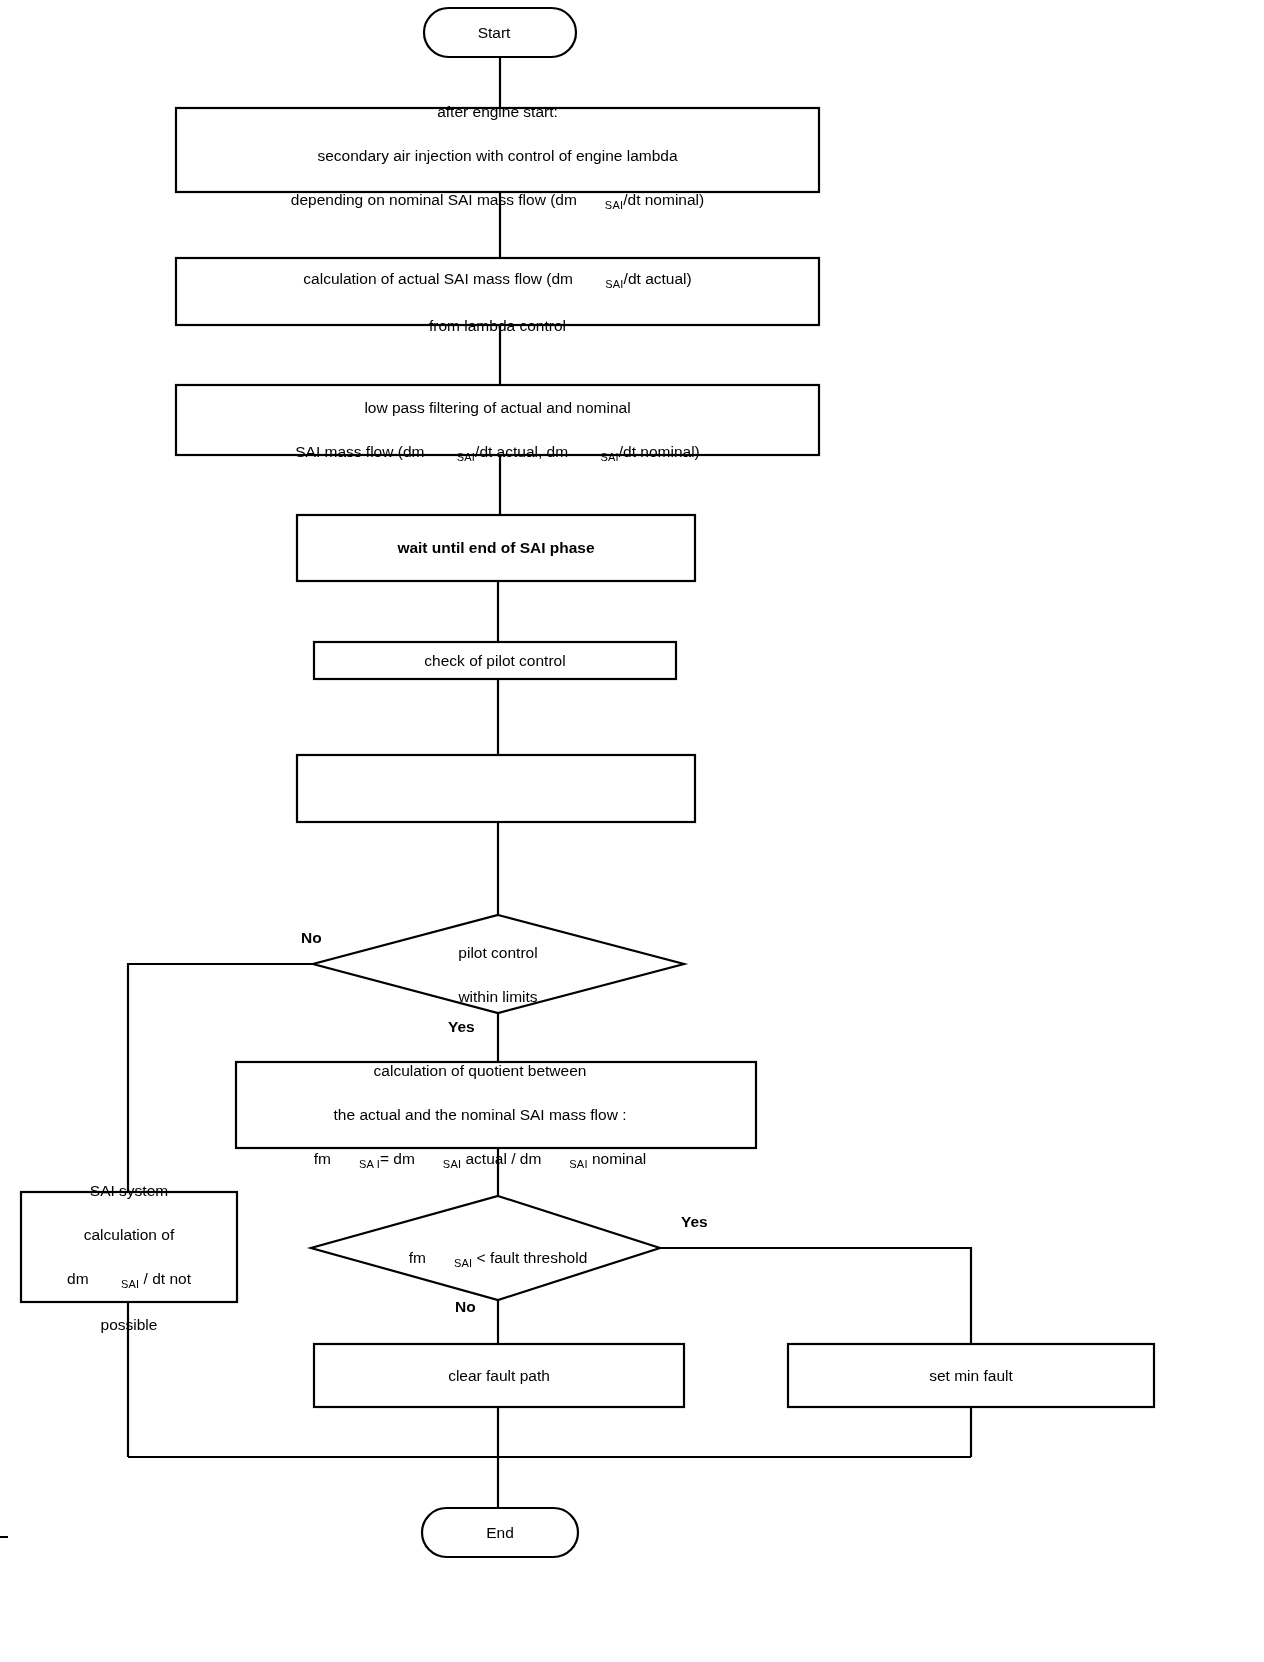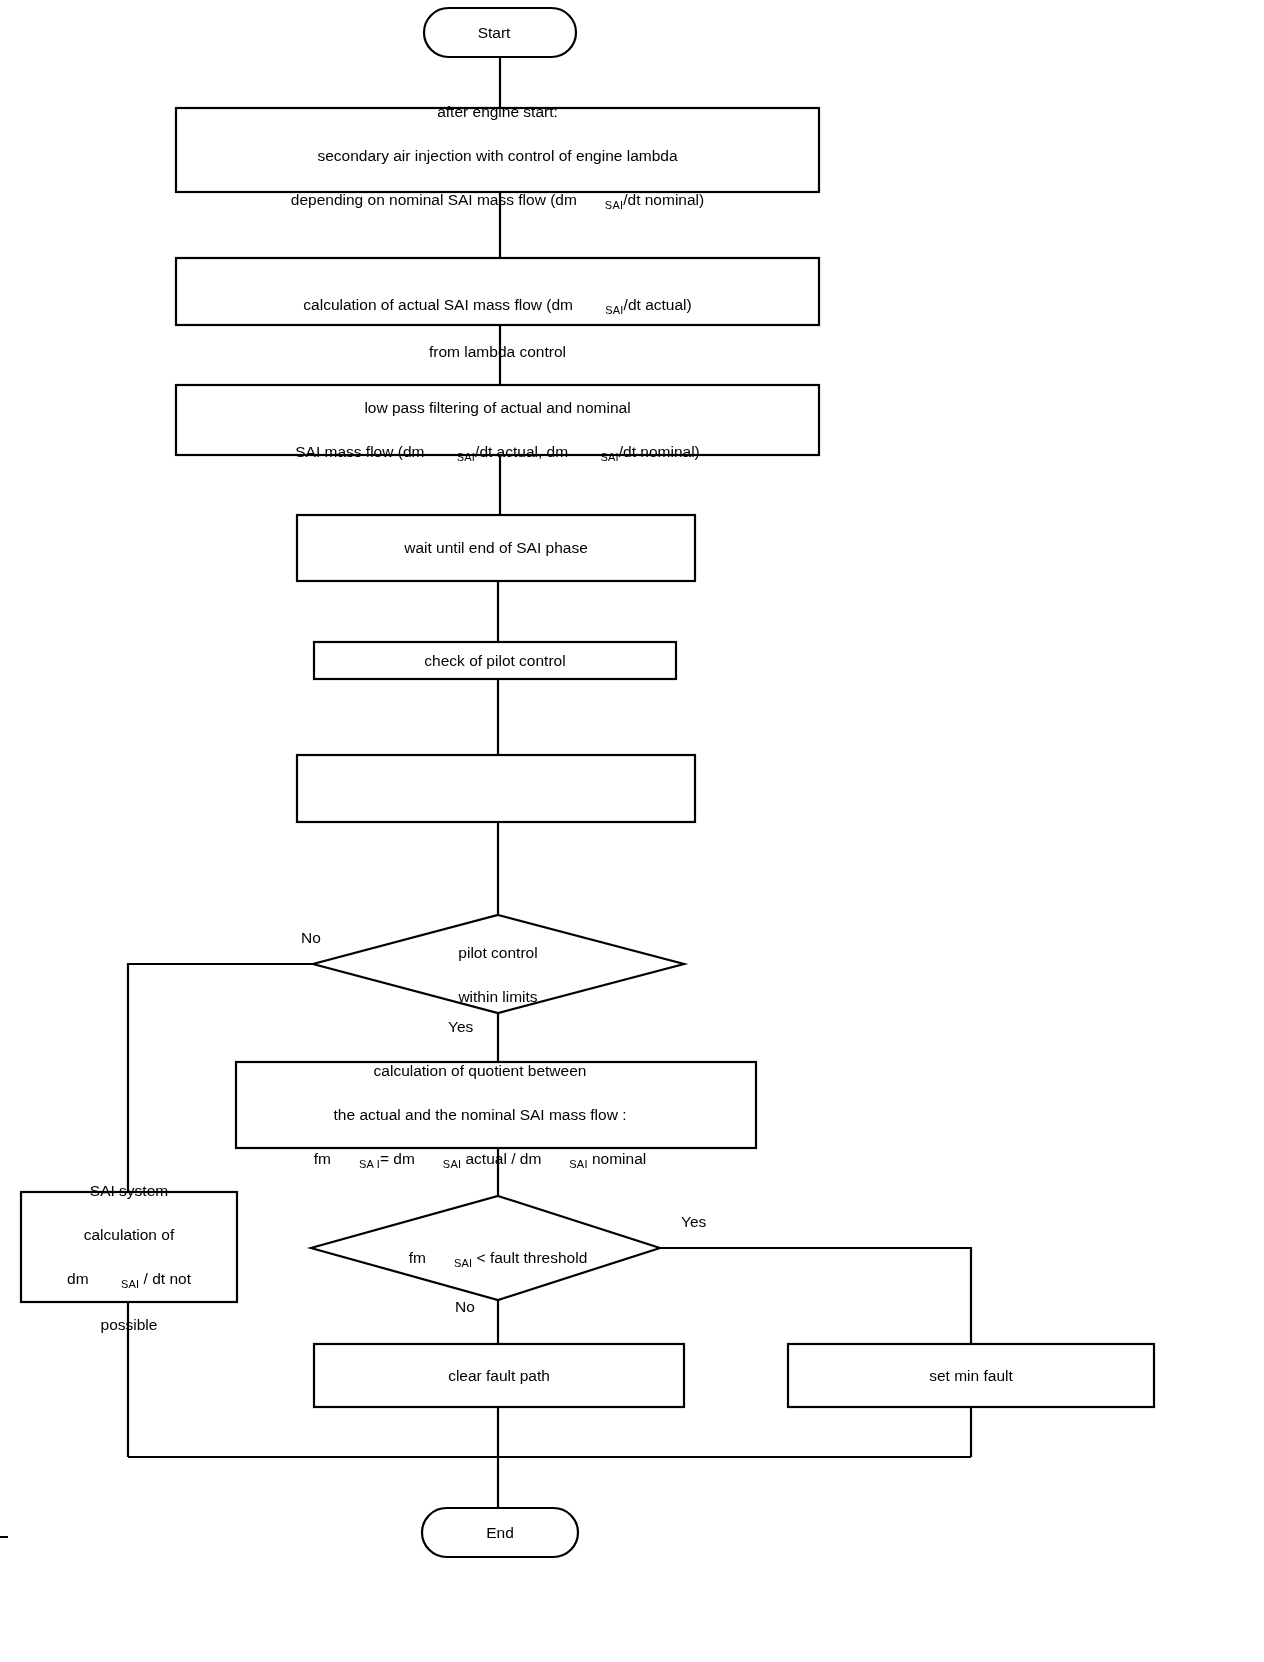--- a/index.html
+++ b/index.html
@@ -45,20 +45,21 @@
     line-height: 1.42;
     color: #000000;
     pointer-events: none;
     white-space: pre-line;
   }
   .edge-label {
     position: absolute;
     font-size: 15.5px;
     color: #000000;
     white-space: nowrap;
+    font-weight: bold;
   }
   .sub {
     font-size: 11px;
     vertical-align: sub;
     letter-spacing: 0.2px;
     padding-left: 28px;
   }
   .tick {
     position: absolute;
     left: 0;
@@ -144,35 +145,35 @@
   </div>
 
   <div class="node-text" style="left:176px; top:108px; width:643px; height:76px;">
     <span>
       <span>after engine start:</span><br>
       <span>secondary air injection with control of engine lambda</span><br>
       <span>depending on nominal SAI mass flow (dm</span><span class="sub">SAI</span><span>/dt nominal)</span>
     </span>
   </div>
 
-  <div class="node-text" style="left:176px; top:258px; width:643px; height:67px;margin-top:26px;">
+  <div class="node-text" style="left:176px; top:258px; width:643px; height:67px;">
     <span>
       <span>calculation of actual SAI mass flow (dm </span><span class="sub">SAI</span><span>/dt actual)</span><br>
       <span>from lambda control</span>
     </span>
   </div>
 
   <div class="node-text" style="left:176px; top:385px; width:643px; height:70px;justify-content:center;">
     <span>
       <span>low pass filtering of actual and nominal</span><br>
       <span>SAI mass flow (dm </span><span class="sub">SAI</span><span>/dt actual, dm </span><span class="sub">SAI</span><span>/dt nominal)</span>
     </span>
   </div>
 
-  <div class="node-text" style="left:297px; top:515px; width:398px; height:66px;">
+  <div class="node-text" style="left:297px; top:515px; width:398px; height:66px;font-weight:bold;">
     <span>wait until end of SAI phase</span>
   </div>
 
   <div class="node-text" style="left:314px; top:642px; width:362px; height:37px;">
     <span>check of pilot control</span>
   </div>
 
 
   <div class="node-text" style="left:398px; top:932px; width:200px; height:64px;">
     <span>

